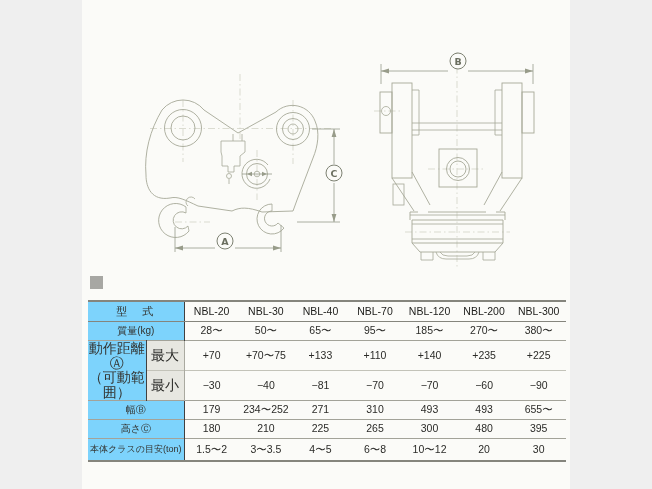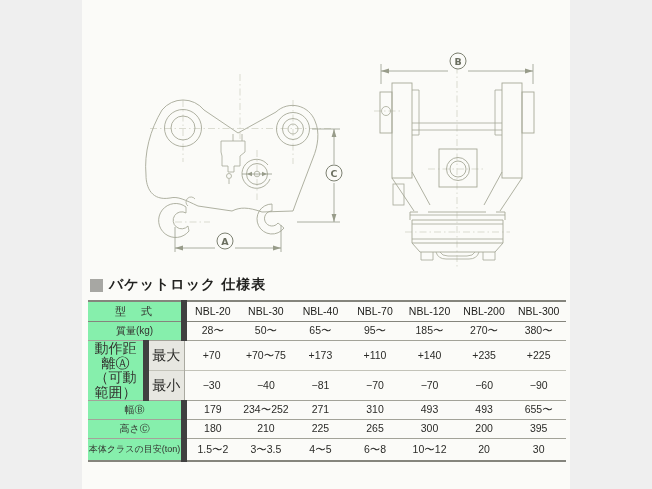--- a/index.html
+++ b/index.html
@@ -24,21 +24,21 @@
     border-top:2px solid #85857d;border-bottom:2px solid #85857d;
     font-size:10.5px;
   }
   .spec-table th,.spec-table td{
     padding:0;text-align:center;vertical-align:middle;
     font-weight:normal;height:18px;line-height:1.05;
   }
   .spec-table thead th{height:19px;border-bottom:1px solid #85857d;}
   .spec-table tbody tr{border-bottom:1px solid #a3a399;}
   .spec-table tbody tr.sub-split{border-bottom:1px solid #c3c3b9;}
-  .lbl{background:#86efac;border-right:6px solid #404040;font-size:10px;color:#33332f;}
+  .lbl{background:#7dd3fc;border-right:1px solid #404040;font-size:10px;color:#33332f;}
   .lbl.small{font-size:9px;}
   .lbl.two-line{font-size:14px;}
   .sub-lbl{background:#e7e7e1;border-right:1px solid #a9a9a0;border-left:1px solid #b9b9b0;font-size:14px;}
   .model{font-weight:bold;font-size:10.5px;color:#22221f;margin-left:44px;}
   .hdr-lbl{letter-spacing:2px;font-size:11px;}
   .val{color:#2b2b28;}
   .tall td,.tall th{height:21px;margin-left:10px;}
 
   
   .note{
@@ -180,21 +180,20 @@
         <path class="ln2" d="M421 252 v8 h12 v-8"></path>
         <path class="ln2" d="M483 252 v8 h12 v-8"></path>
 
         <path class="ln2" d="M436 252 q2 7 10 7 h23 q8 0 10 -7"></path>
         <path class="ln2" d="M440 252 q2 4 8 4 h19 q6 0 8 -4"></path>
       </g>
     </svg>
 
     <div class="title-row">
       <span class="title-square"></span>
-      <h1 class="title-text">バケットロック 仕様表</h1>
     </div>
 
     <table class="spec-table">
       <colgroup>
         <col style="width:58px">
           <col style="width:38px">
         <col span="7" style="width:54.5px">
       </colgroup>
       <thead>
         <tr>
@@ -220,21 +219,21 @@
           <td class="val">380〜</td>
         </tr>
         <tr class="sub-split">
           <th class="lbl two-line" rowspan="2">
             <div>動作距離Ⓐ</div>
             <div>（可動範囲）</div>
           </th>
           <th class="sub-lbl">最大</th>
           <td class="val">+70</td>
           <td class="val">+70〜75</td>
-          <td class="val">+173</td>
+          <td class="val">+133</td>
           <td class="val">+110</td>
           <td class="val">+140</td>
           <td class="val">+235</td>
           <td class="val">+225</td>
         </tr>
         <tr>
           <th class="sub-lbl">最小</th>
           <td class="val">−30</td>
           <td class="val">−40</td>
           <td class="val">−81</td>
@@ -253,21 +252,21 @@
           <td class="val">493</td>
           <td class="val">655〜</td>
         </tr>
         <tr>
           <th class="lbl" colspan="2">高さⒸ</th>
           <td class="val">180</td>
           <td class="val">210</td>
           <td class="val">225</td>
           <td class="val">265</td>
           <td class="val">300</td>
-          <td class="val">200</td>
+          <td class="val">480</td>
           <td class="val">395</td>
         </tr>
         <tr class="tall">
           <th class="lbl small" colspan="2">本体クラスの目安(ton)</th>
           <td class="val">1.5〜2</td>
           <td class="val">3〜3.5</td>
           <td class="val">4〜5</td>
           <td class="val">6〜8</td>
           <td class="val">10〜12</td>
           <td class="val">20</td>

